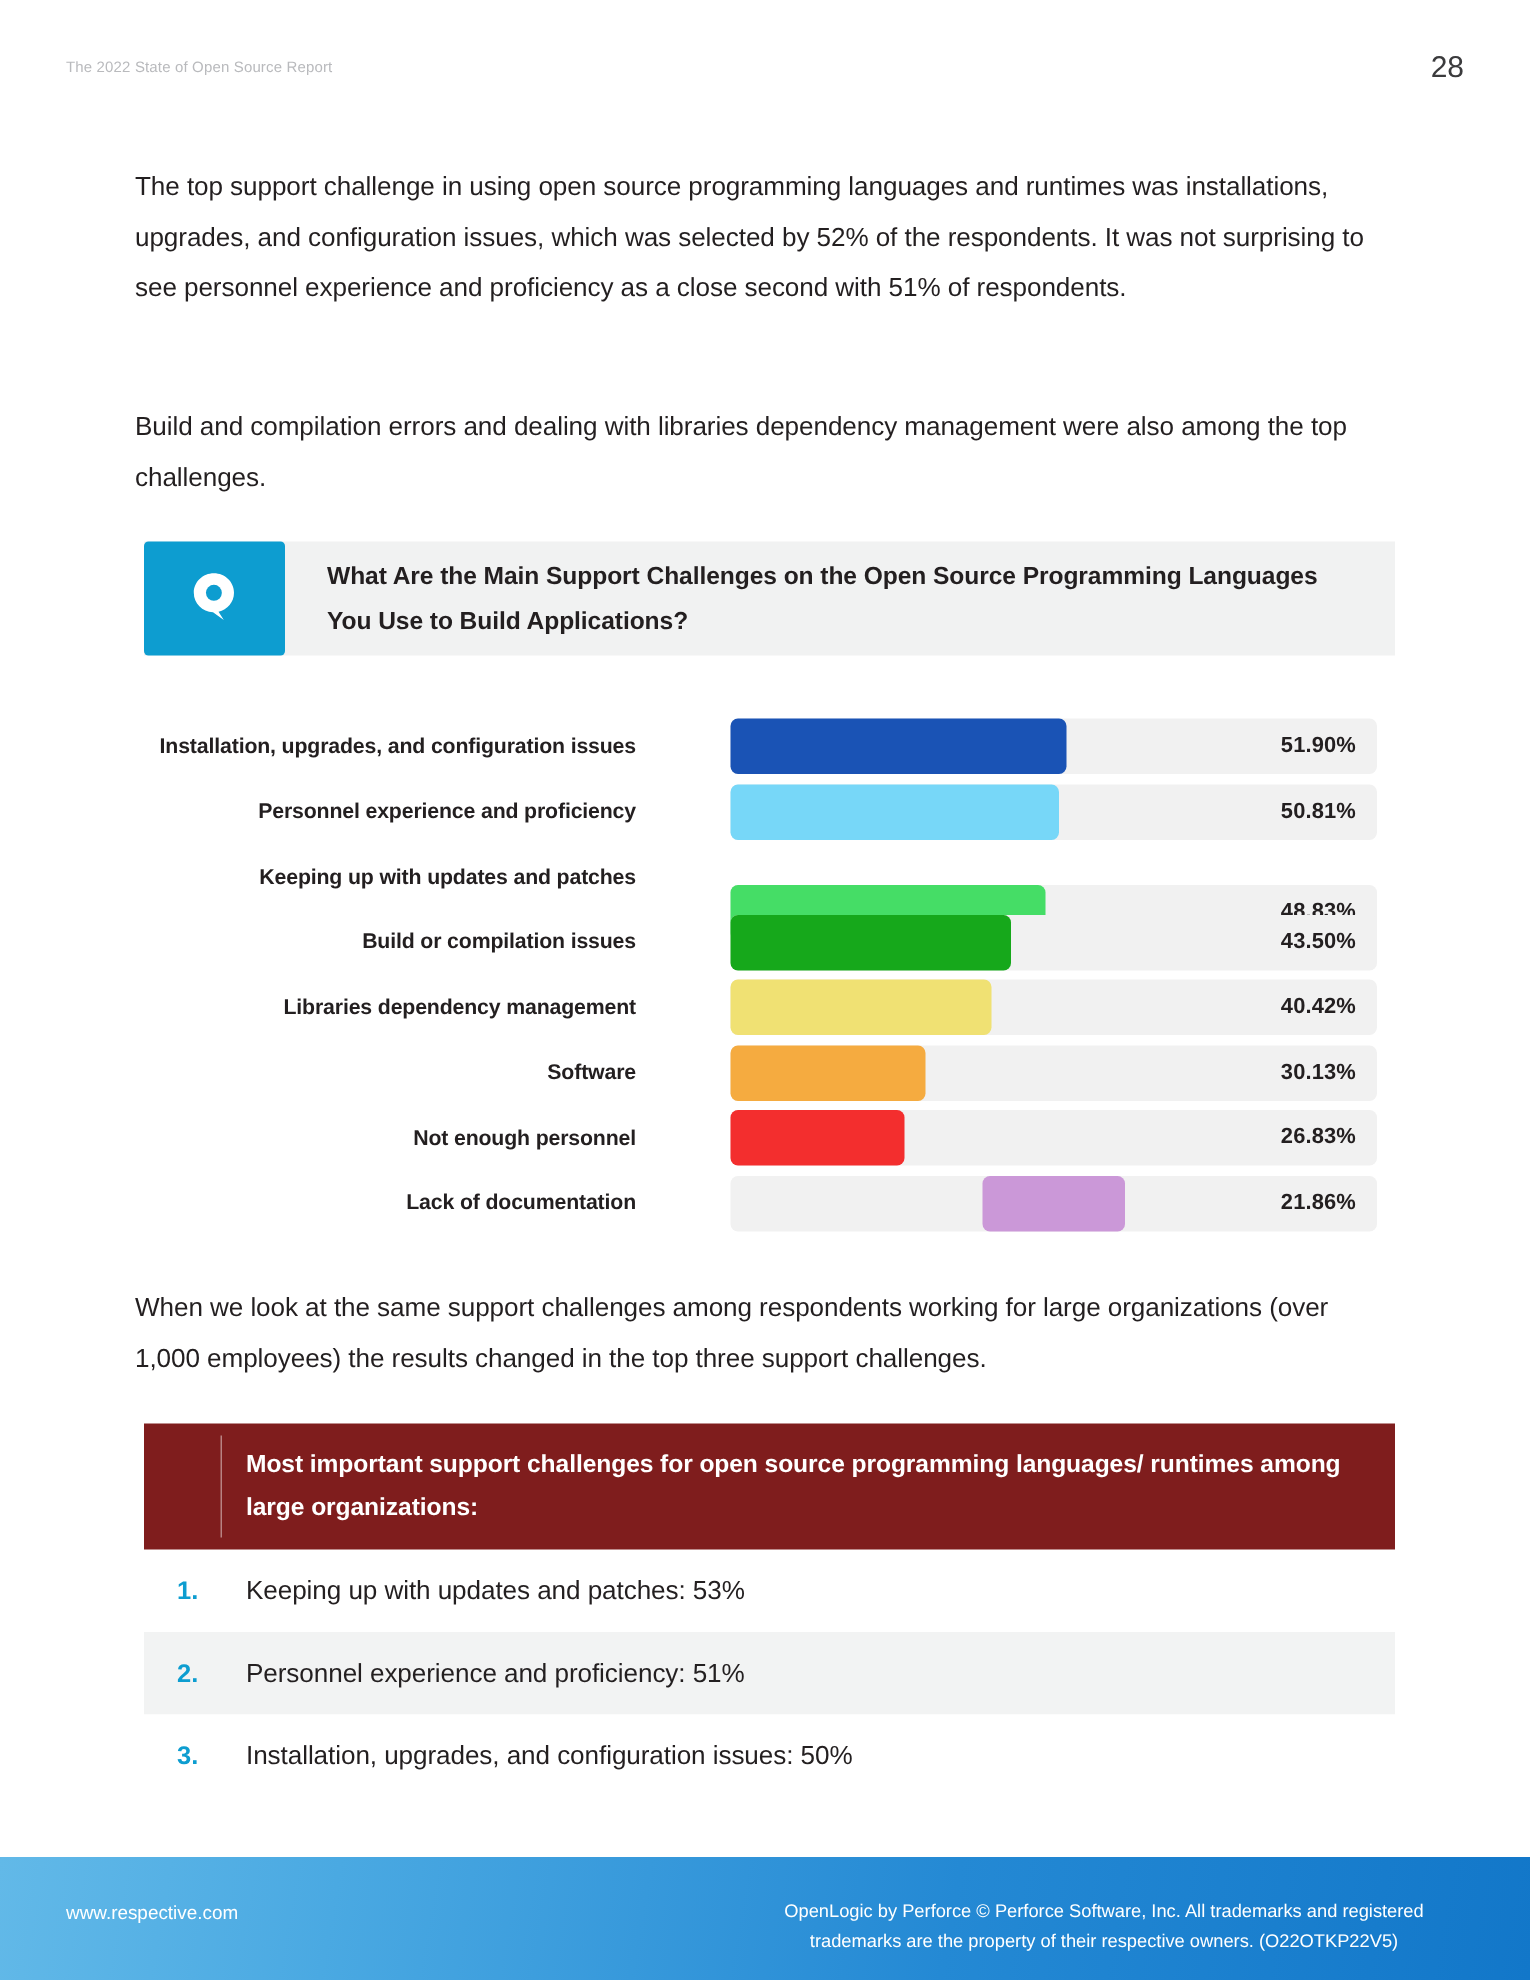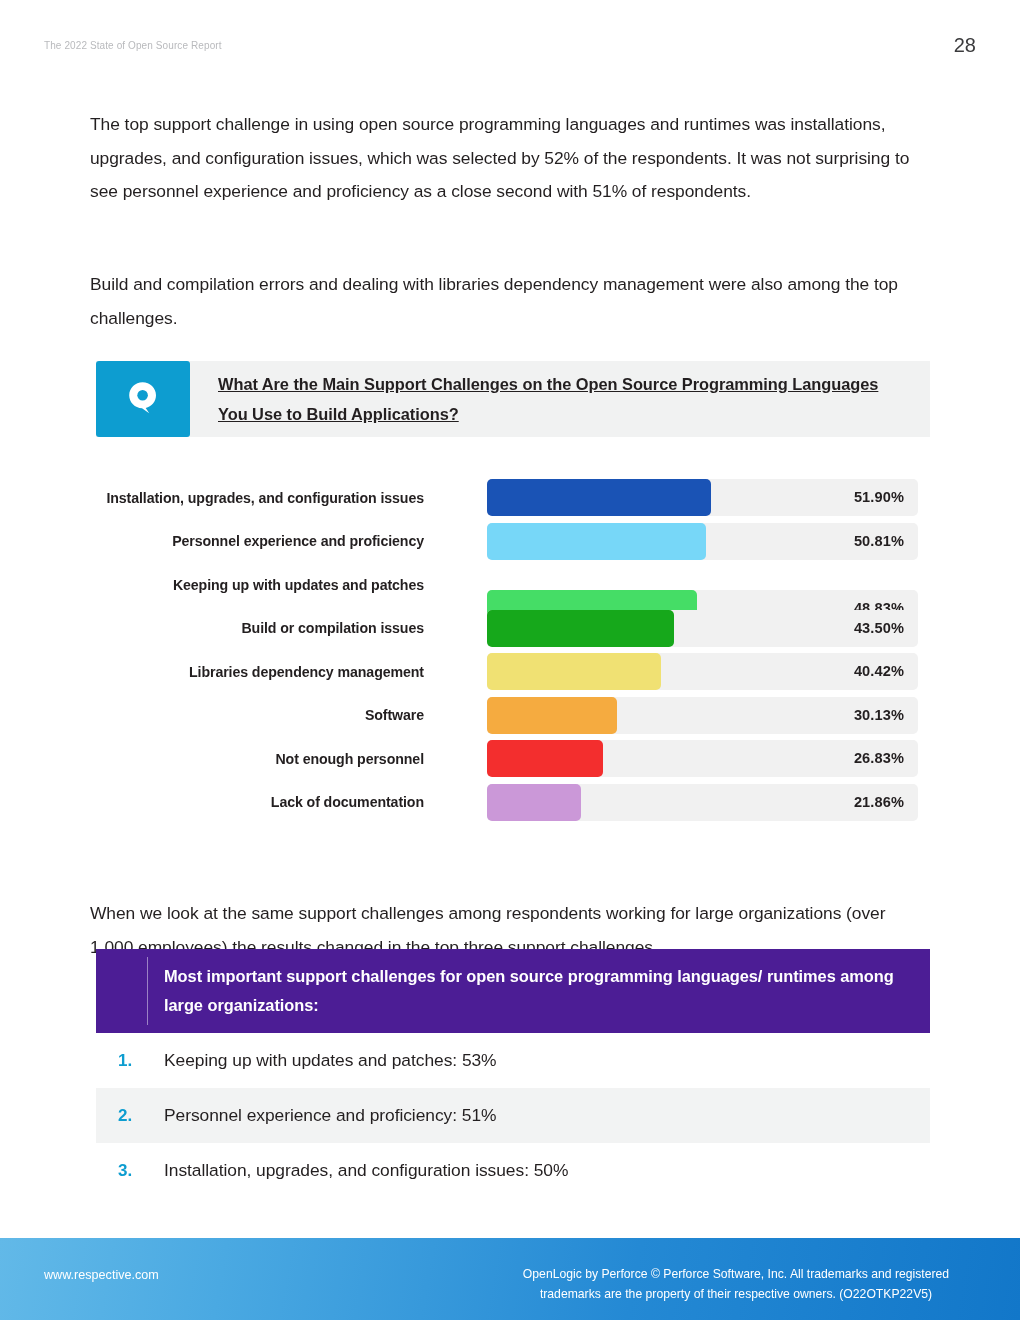--- a/index.html
+++ b/index.html
@@ -44,21 +44,21 @@
   .content { position: absolute; left: 90px; top: 0; width: 840px; }
 
   .para {
     font-size: 17.4px;
     line-height: 33.5px;
     color: #231f20;
     letter-spacing: -0.05px;
   }
   .para-1 { position: absolute; top: 108px; width: 838px; }
   .para-2 { position: absolute; top: 268px; width: 838px; }
-  .para-3 { position: absolute; top: 855px; width: 838px; margin-top: 42px; }
+  .para-3 { position: absolute; top: 855px; width: 838px; }
 
   
   .q-banner {
     position: absolute;
     left: 96px;
     top: 361px;
     width: 834px;
     height: 76px;
     background: #f1f2f2;
     display: flex;
@@ -77,21 +77,20 @@
   .q-text {
     flex: 1;
     display: flex;
     align-items: center;
     padding: 0 24px 0 28px;
     font-size: 16.4px;
     font-weight: bold;
     line-height: 30px;
     color: #231f20;
     letter-spacing: -0.05px;
-    text-decoration: underline;
   }
 
   
   .chart {
     position: absolute;
     left: 96px;
     top: 476px;
     width: 822px;
   }
   .chart-row {
@@ -138,21 +137,21 @@
 
   
   .rank-box {
     position: absolute;
     left: 96px;
     top: 949px;
     width: 834px;
   }
   .rank-header {
     position: relative;
-    background: #4c1d95;
+    background: #7f1d1d;
     height: 84px;
     display: flex;
     align-items: center;
   }
   .rank-header-divider {
     position: absolute;
     left: 51px;
     top: 8px;
     bottom: 8px;
     width: 1px;
@@ -288,21 +287,21 @@
       </div>
       <div class="chart-row">
         <div class="chart-label">Not enough personnel</div>
         <div class="chart-track" style="background: rgb(241, 241, 241);">
           <div class="chart-bar" style="width: 26.83%; background: rgb(243, 46, 46);"></div>
           <div class="chart-value">26.83%</div>
         </div>
       </div>
       <div class="chart-row">
         <div class="chart-label">Lack of documentation</div>
-        <div class="chart-track" style="background: rgb(241, 241, 241);">
+        <div class="chart-track" style="background: rgb(241, 241, 241); justify-content: center;">
           <div class="chart-bar" style="width: 21.86%; background: rgb(203, 152, 216);"></div>
           <div class="chart-value">21.86%</div>
         </div>
       </div>
     </div>
 
   <div class="rank-box">
     <div class="rank-header">
       <div class="rank-header-divider"></div>
       <div class="rank-header-text">Most important support challenges for open source programming languages/ runtimes among large organizations:</div>

